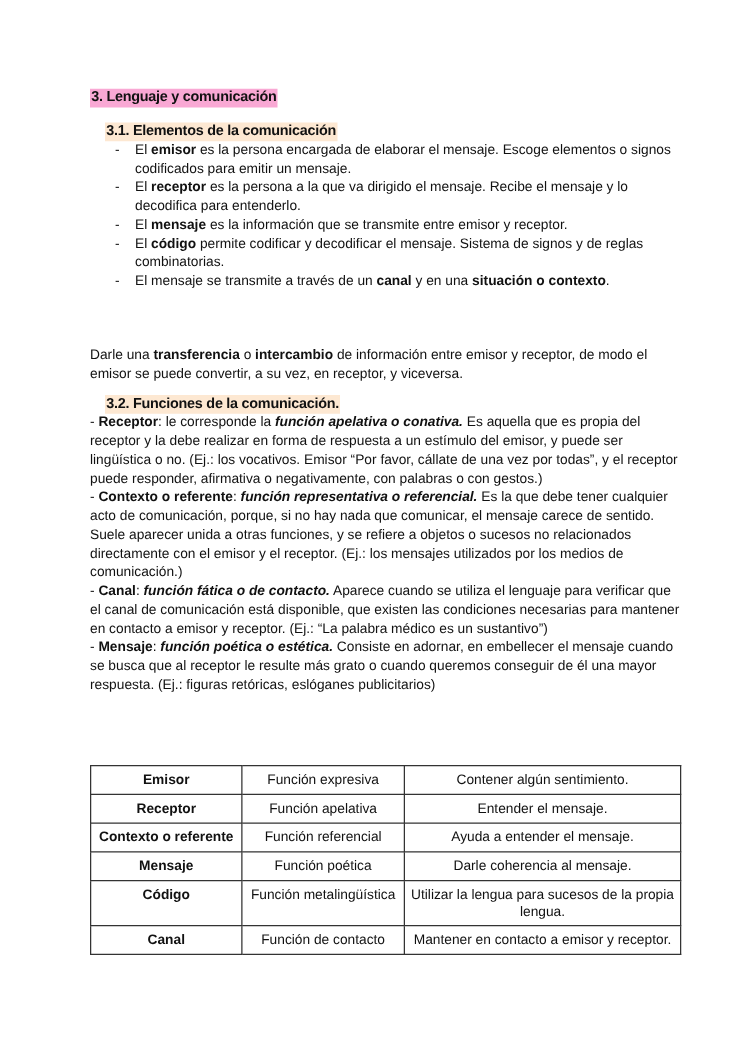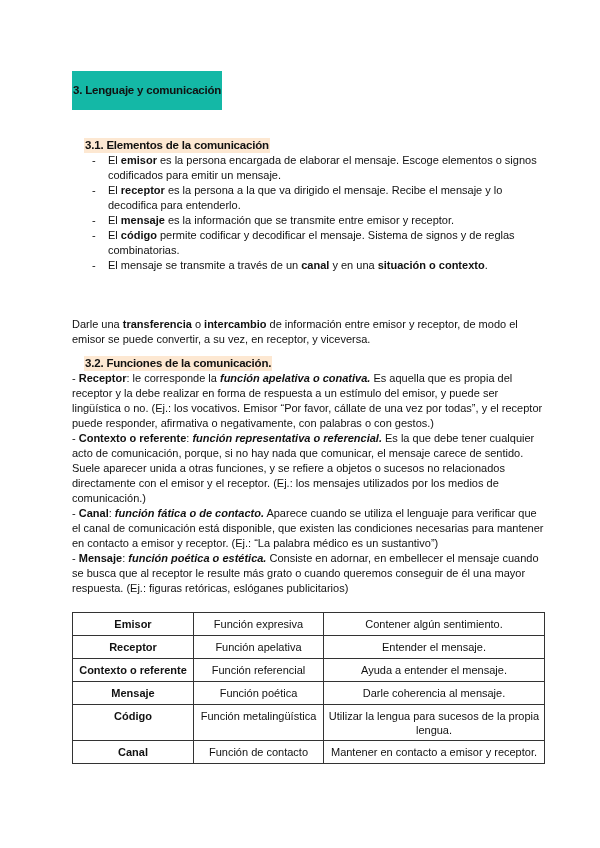--- a/index.html
+++ b/index.html
@@ -5,28 +5,28 @@
     html, body { margin: 0; padding: 0; background: #ffffff; }
     body {
       width: 600px; height: 848px; position: relative; overflow: hidden;
       font-family: "Liberation Sans", sans-serif; color: #111;
       font-size: 11px;
     }
     .page { position: absolute; left: 72px; top: 0; width: 470px; }
     .h1 {
       position: absolute; top: 71px; left: 0;
       font-weight: bold; font-size: 11.5px; line-height: 15px;
-      background: #14b8a6; padding: 12px 1px; letter-spacing: -0.2px;
+      background: #f9a8d4; padding: 0 1px; letter-spacing: -0.2px;
     }
     .h2 {
       font-weight: bold; font-size: 11.5px; line-height: 15px;
       background: #fde8d2; display: inline-block; padding: 0 1px; letter-spacing: -0.2px;
       margin-left: 12px;
     }
-    .block { position: absolute; left: 0; width: 472px; margin-top: 40px; }
+    .block { position: absolute; left: 0; width: 472px; }
     p { margin: 0; line-height: 15px; }
     ul.dash { list-style: none; margin: 0; padding: 0; }
     ul.dash li { position: relative; padding-left: 36px; line-height: 15px; }
     ul.dash li .dash-mark { position: absolute; left: 20px; top: 0; }
     b { font-weight: bold; }
     .bi { font-weight: bold; font-style: italic; }
     table.func {
       position: absolute; left: 72px; top: 612px; width: 473px;
       border-collapse: collapse; font-size: 11px;
     }

